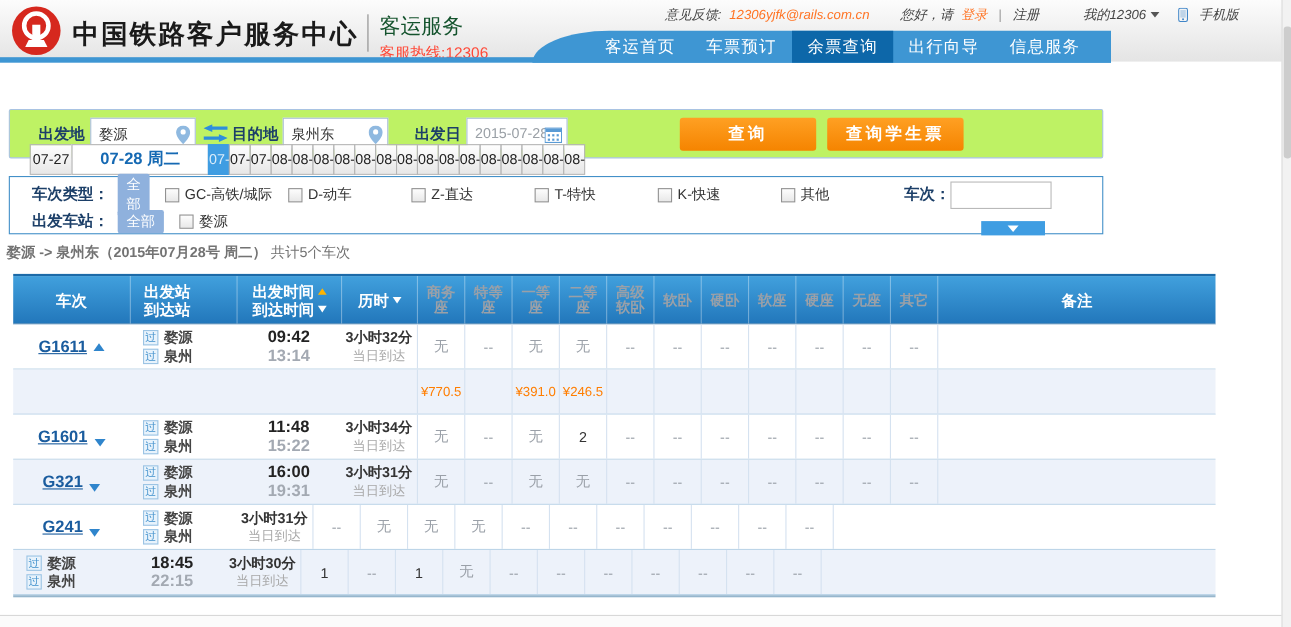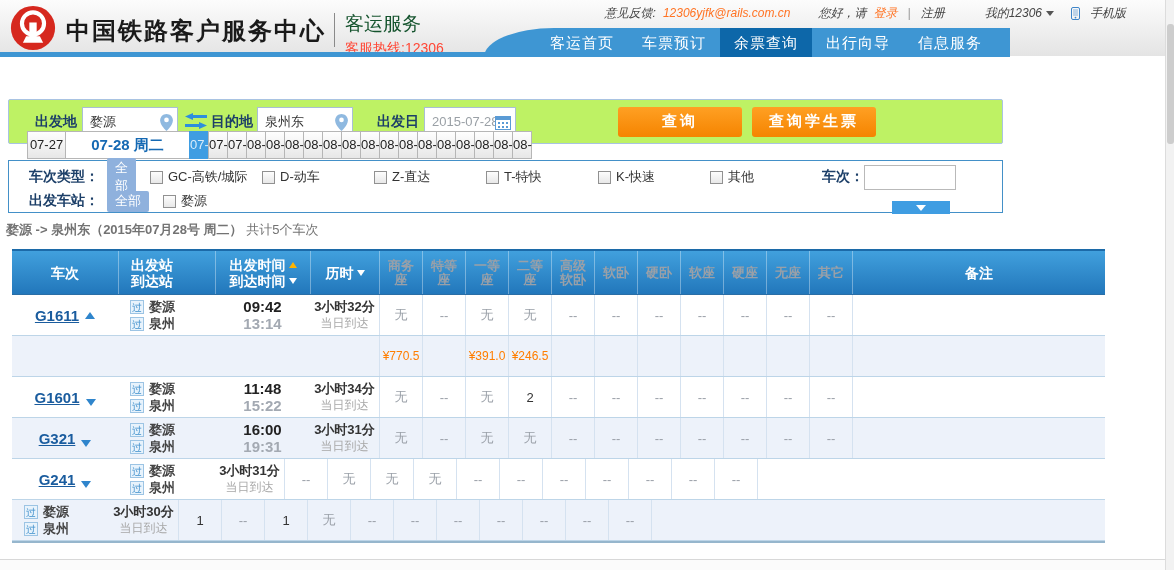--- a/index.html
+++ b/index.html
@@ -465,20 +465,24 @@
         <div class="c c-station">
           <div class="st-line">
             <span class="pass">过</span>
             <span class="st-name">婺源</span>
           </div>
           <div class="st-line">
             <span class="pass">过</span>
             <span class="st-name">泉州</span>
           </div>
         </div>
+        <div class="c c-time">
+          <div class="dep">18:45</div>
+          <div class="arr">22:15</div>
+        </div>
         <div class="c c-dur">
           <div class="durv">3小时30分</div>
           <div class="dayv">当日到达</div>
         </div>
         <div class="c c-seat avail">1</div>
         <div class="c c-seat">--</div>
         <div class="c c-seat avail">1</div>
         <div class="c c-seat">无</div>
         <div class="c c-seat">--</div>
         <div class="c c-seat">--</div>

